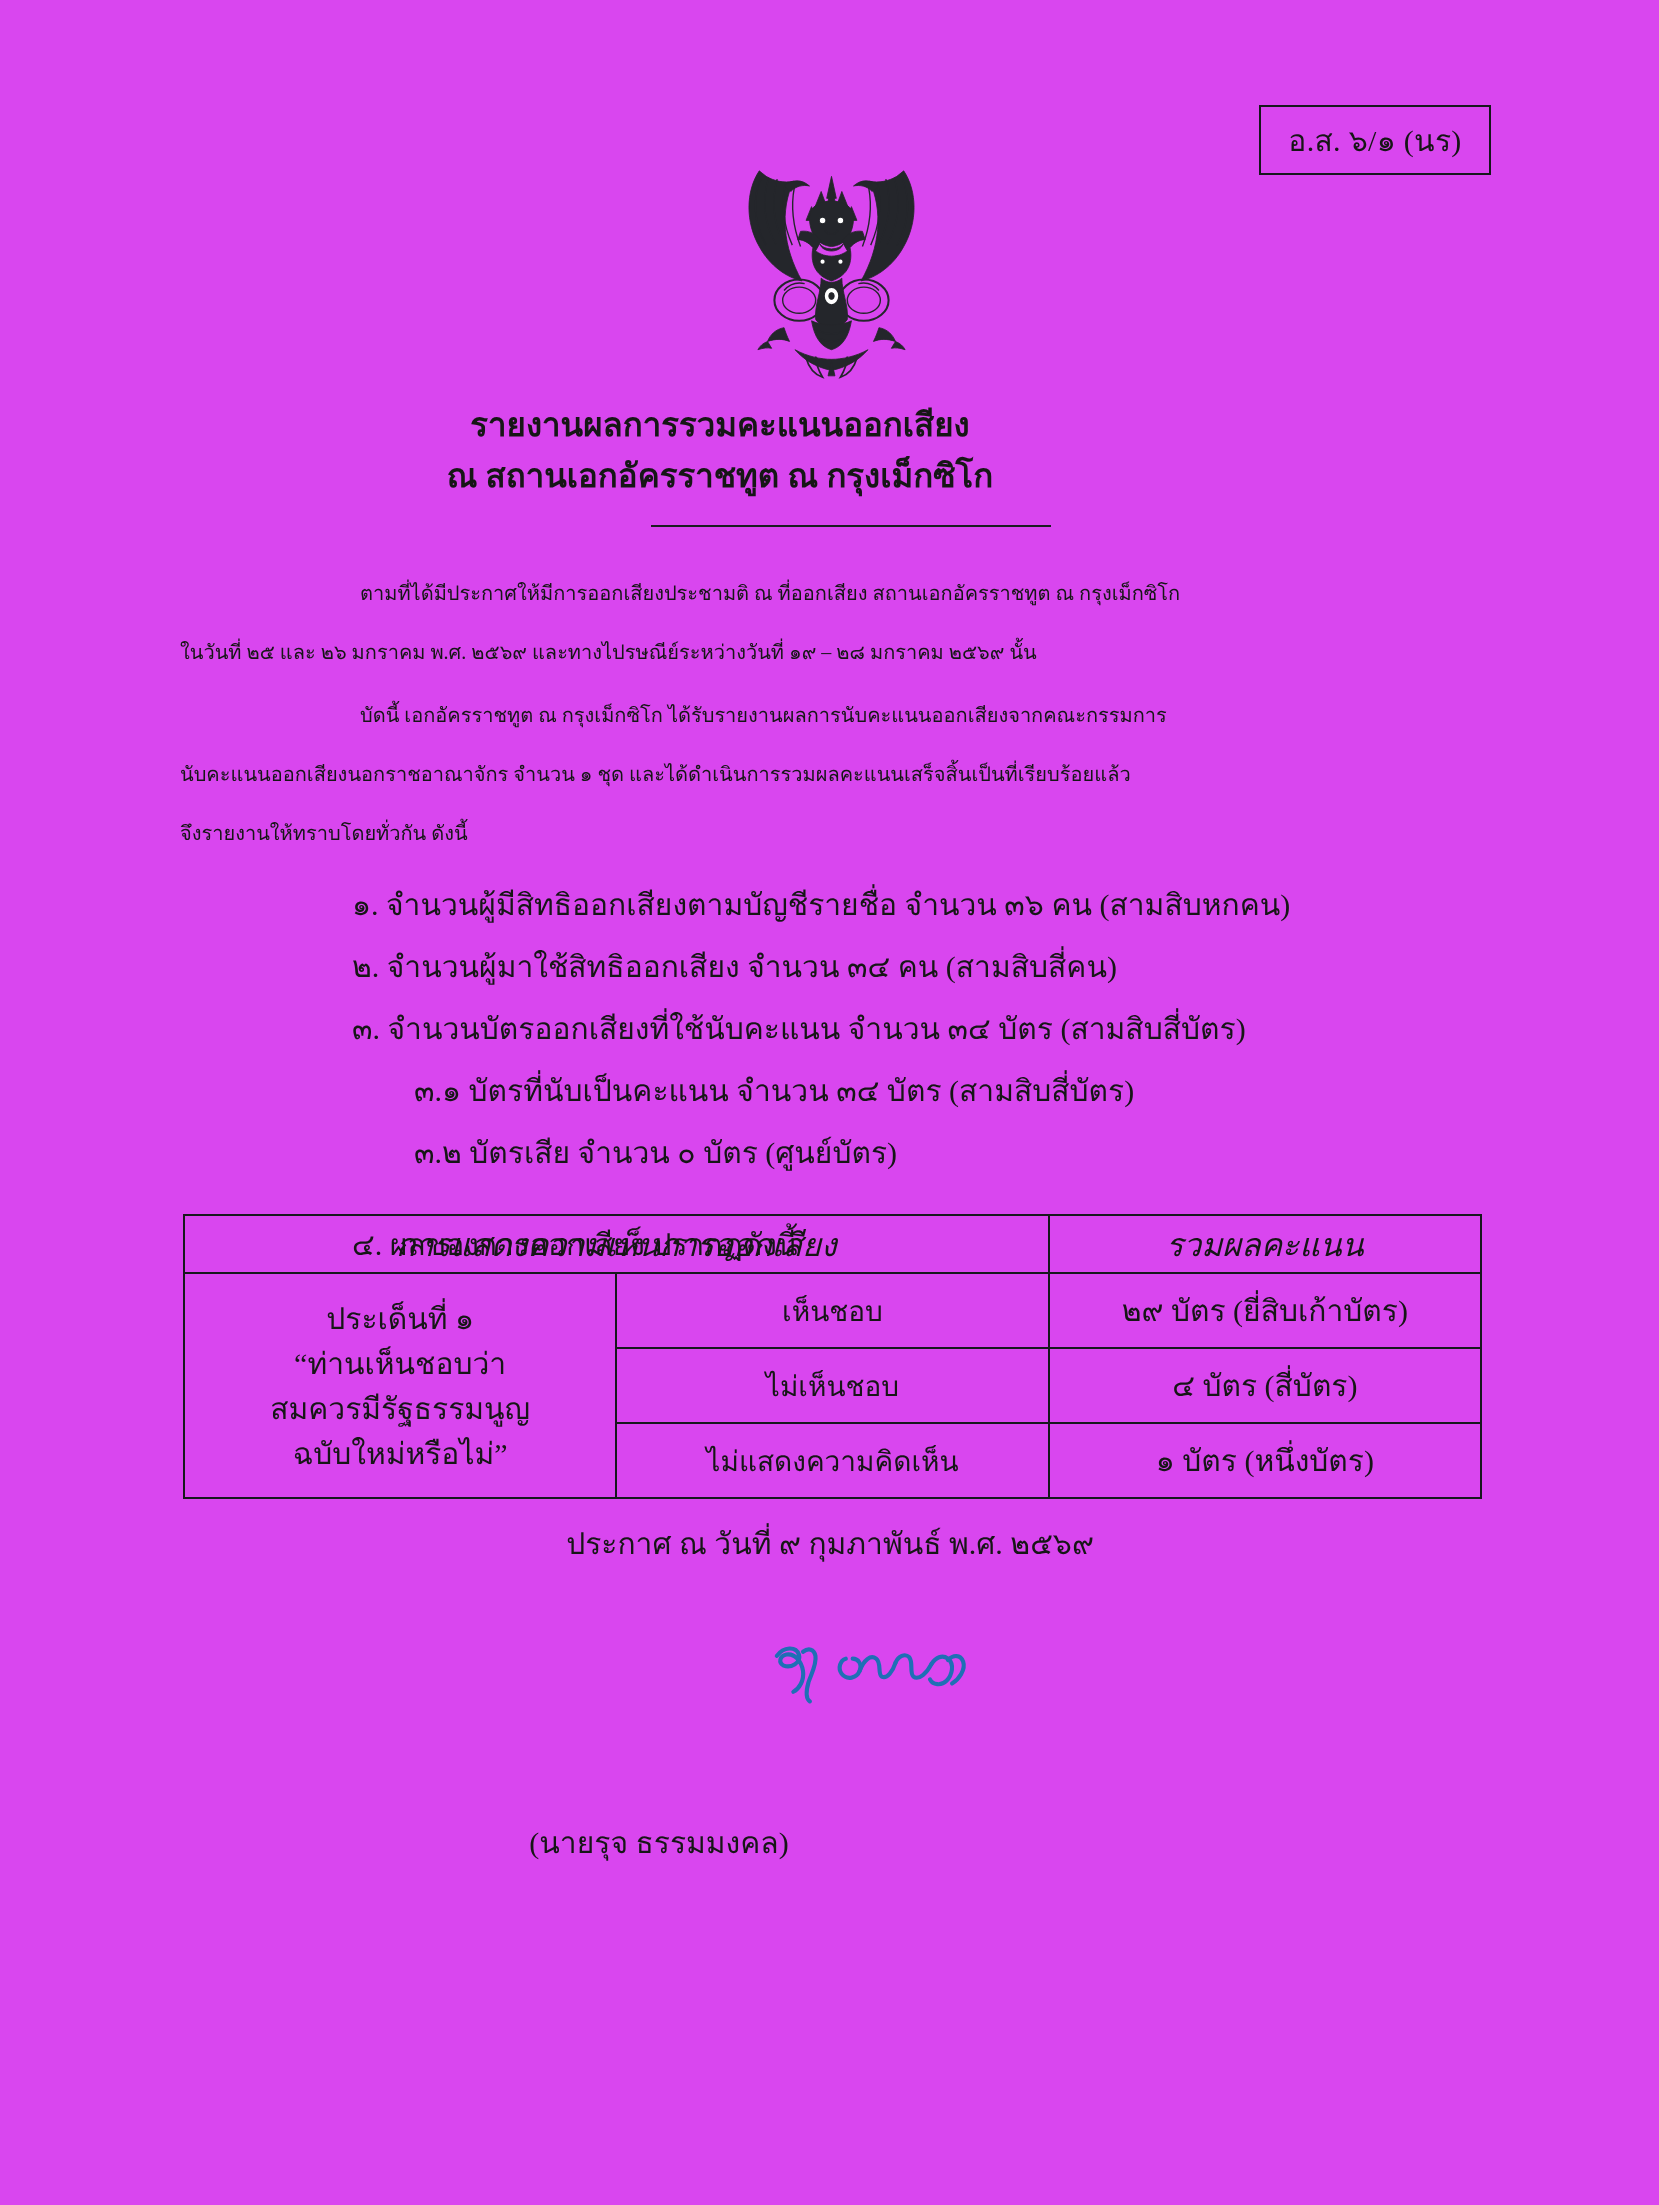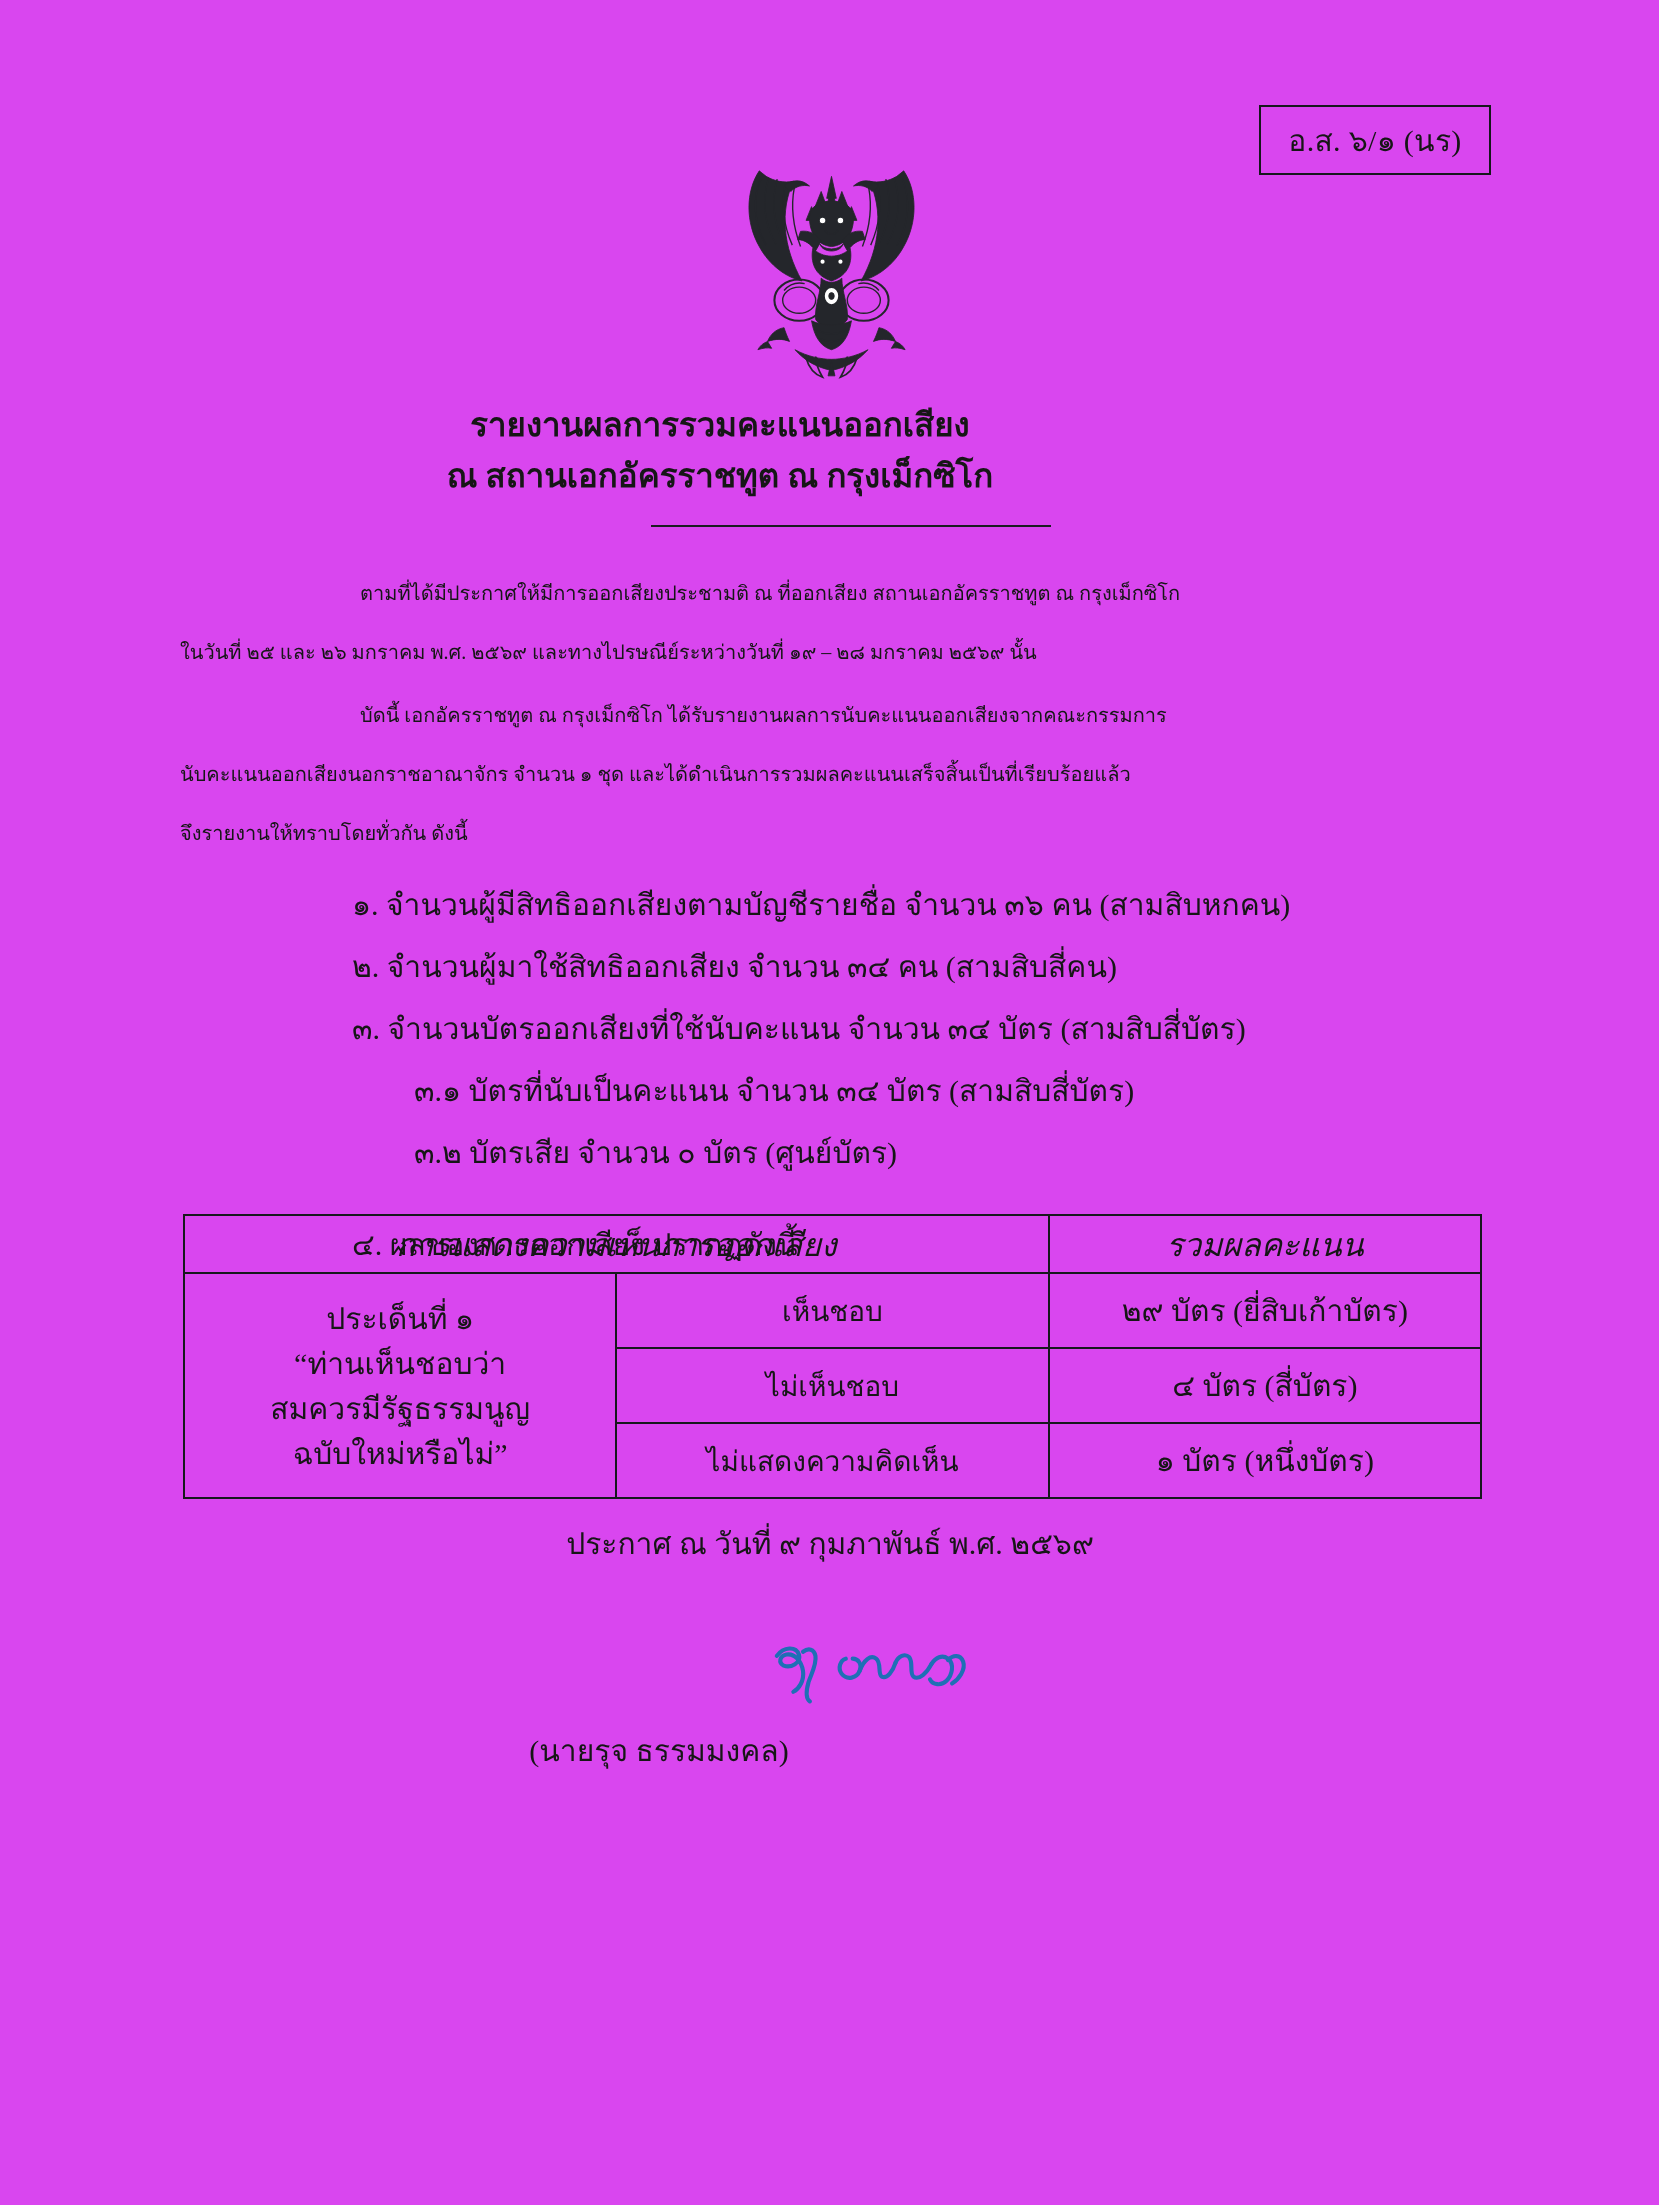--- a/index.html
+++ b/index.html
@@ -162,21 +162,21 @@
     left: 763px;
     top: 1631px;
     width: 207px;
     height: 76px;
   }
   .signature svg { display: block; width: 100%; height: 100%; }
 
   .signer {
     position: absolute;
     left: 0;
-    top: 1726px;
+    top: 1818px;
     width: 1318px;
     text-align: center;
   }
   .signer div {
     font-size: 30px;
     line-height: 50px;
     white-space: nowrap;
   }
 </style>
 </head>

